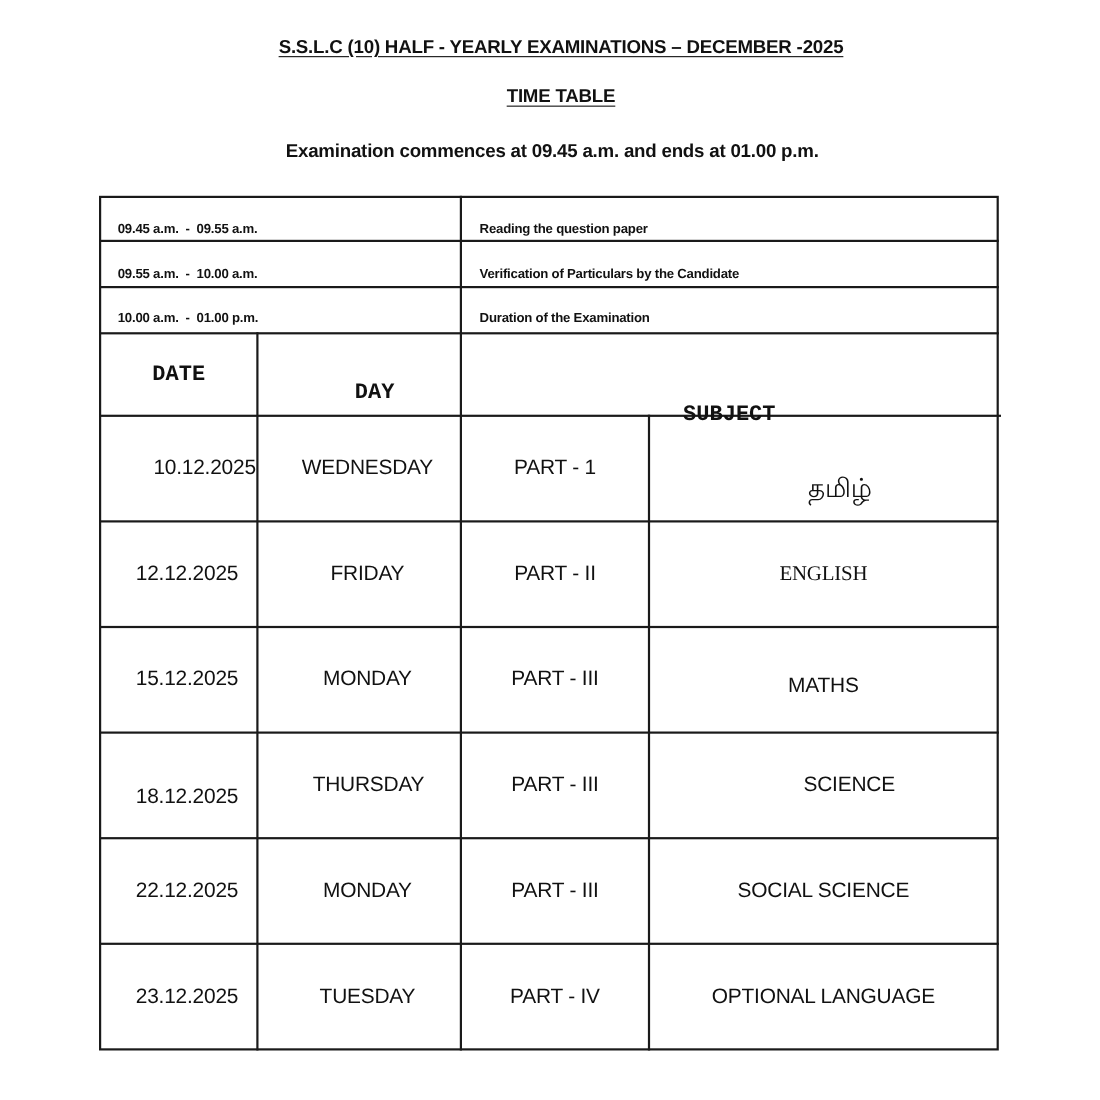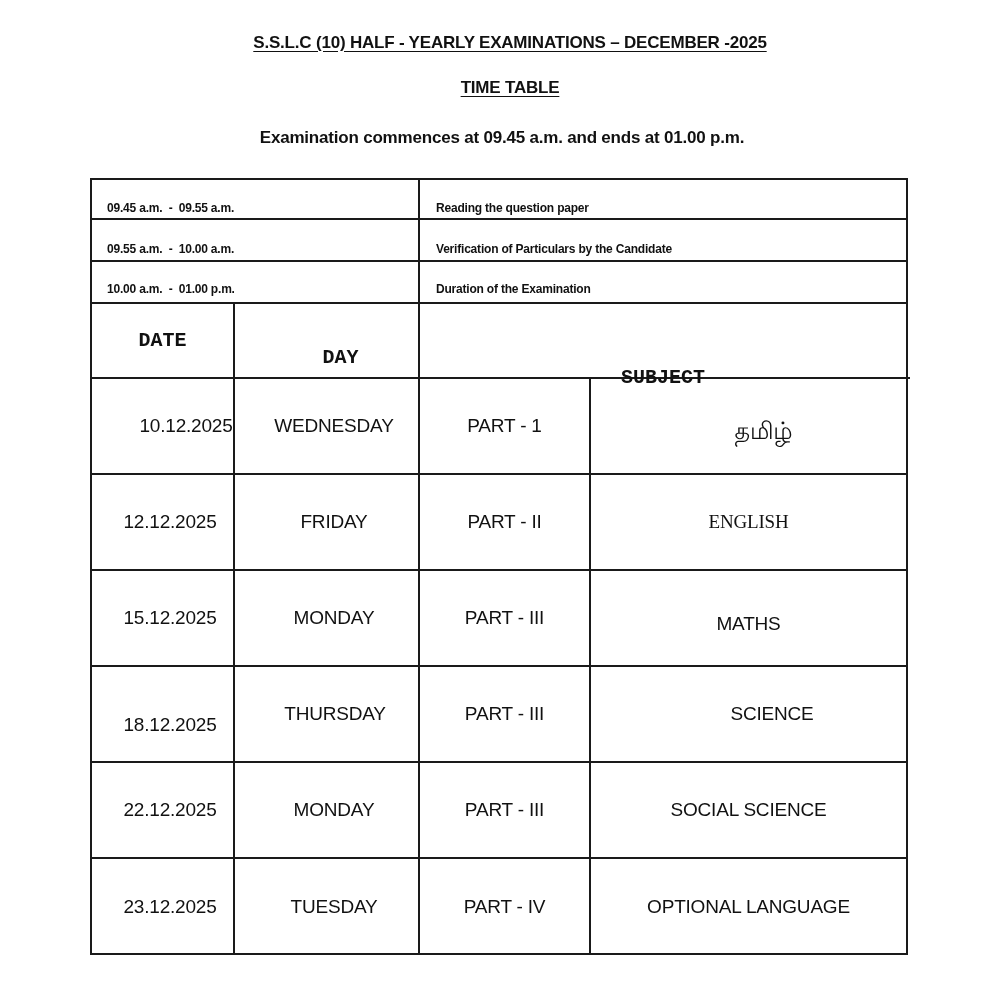--- a/index.html
+++ b/index.html
@@ -116,21 +116,21 @@
 <div class="cell timing-text" style="left:436px; top:276px; height:26px;">Duration of the Examination</div>
 
 <div class="cell center hdr-text" style="left:92px; width:141px; top:304px; height:73px;">DATE</div>
 <div class="cell center hdr-text" style="left:249px; width:183px; top:304px; height:57px;margin-top:25px;">DAY</div>
 <div class="cell center hdr-text" style="left:420px; width:486px; top:304px; height:73px;margin-top:37px;">SUBJECT</div>
 
 <div>
   <div class="cell center body-text" style="left:92px; width:156px; top:379px; height:94px;margin-left:16px;">10.12.2025</div>
   <div class="cell center body-text" style="left:235px; width:198px; top:379px; height:94px;">WEDNESDAY</div>
   <div class="cell center body-text" style="left:420px; width:169px; top:379px; height:94px;">PART - 1</div>
-  <div class="cell center body-text tamil" style="left:591px; width:345px; top:385px; height:94px;">தமிழ்</div>
+  <div class="cell center body-text tamil" style="left:591px; width:345px; top:399px; height:94px;">தமிழ்</div>
 </div>
 
 <div>
   <div class="cell center body-text" style="left:92px; width:156px; top:475px; height:94px;">12.12.2025</div>
   <div class="cell center body-text" style="left:235px; width:198px; top:475px; height:94px;">FRIDAY</div>
   <div class="cell center body-text" style="left:420px; width:169px; top:475px; height:94px;">PART - II</div>
   <div class="cell center body-text" style="left:591px; width:315px; top:475px; height:94px;font-family:Liberation Serif, serif;">ENGLISH</div>
 </div>
 
 <div>

